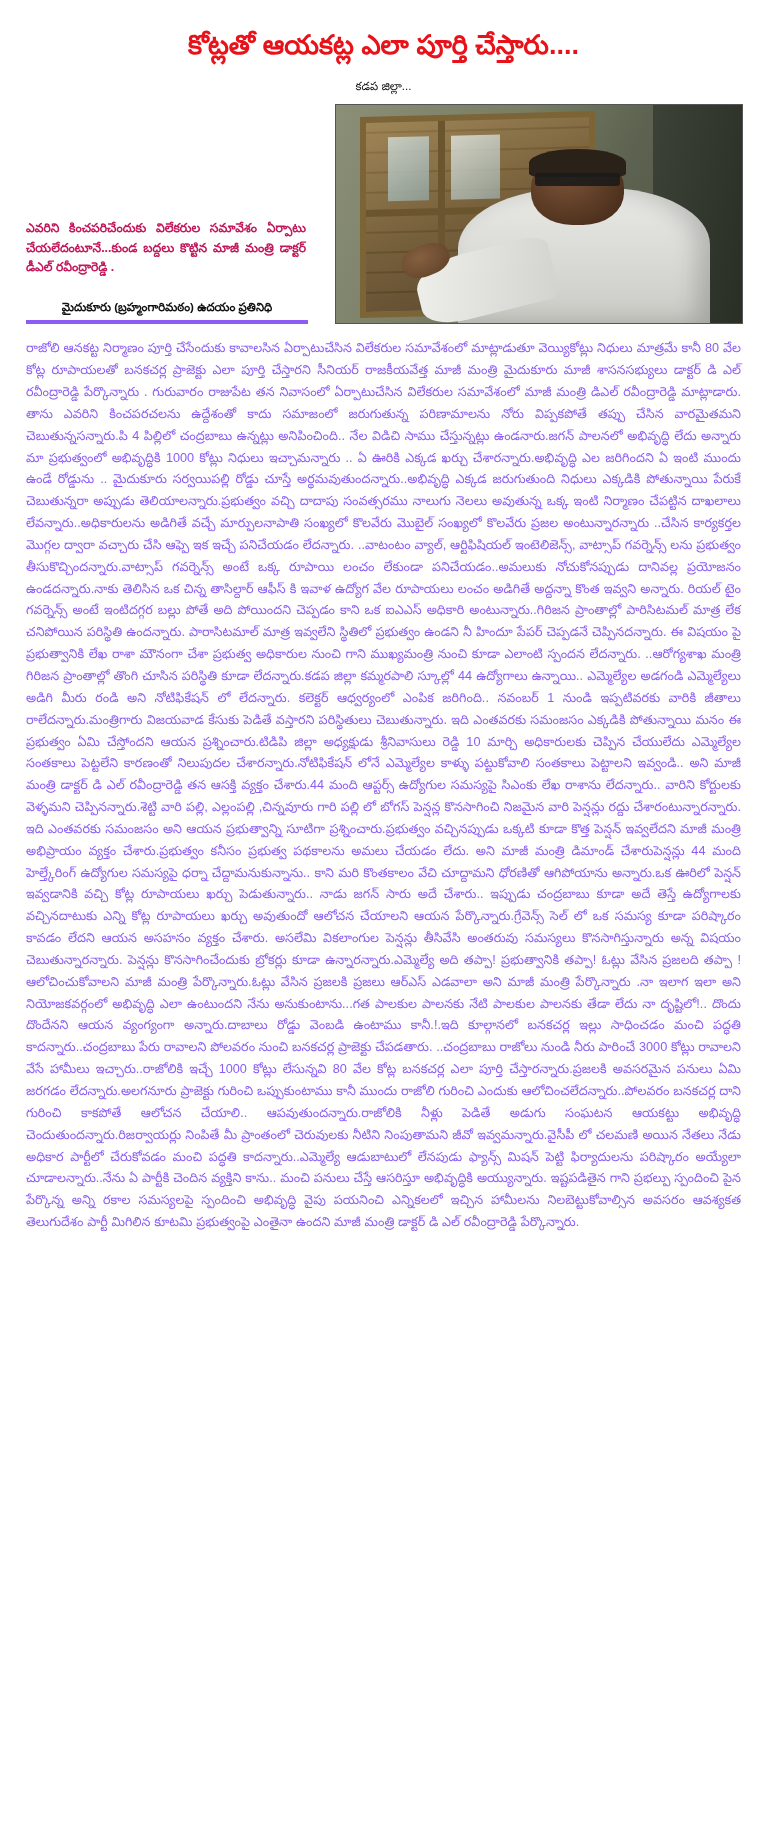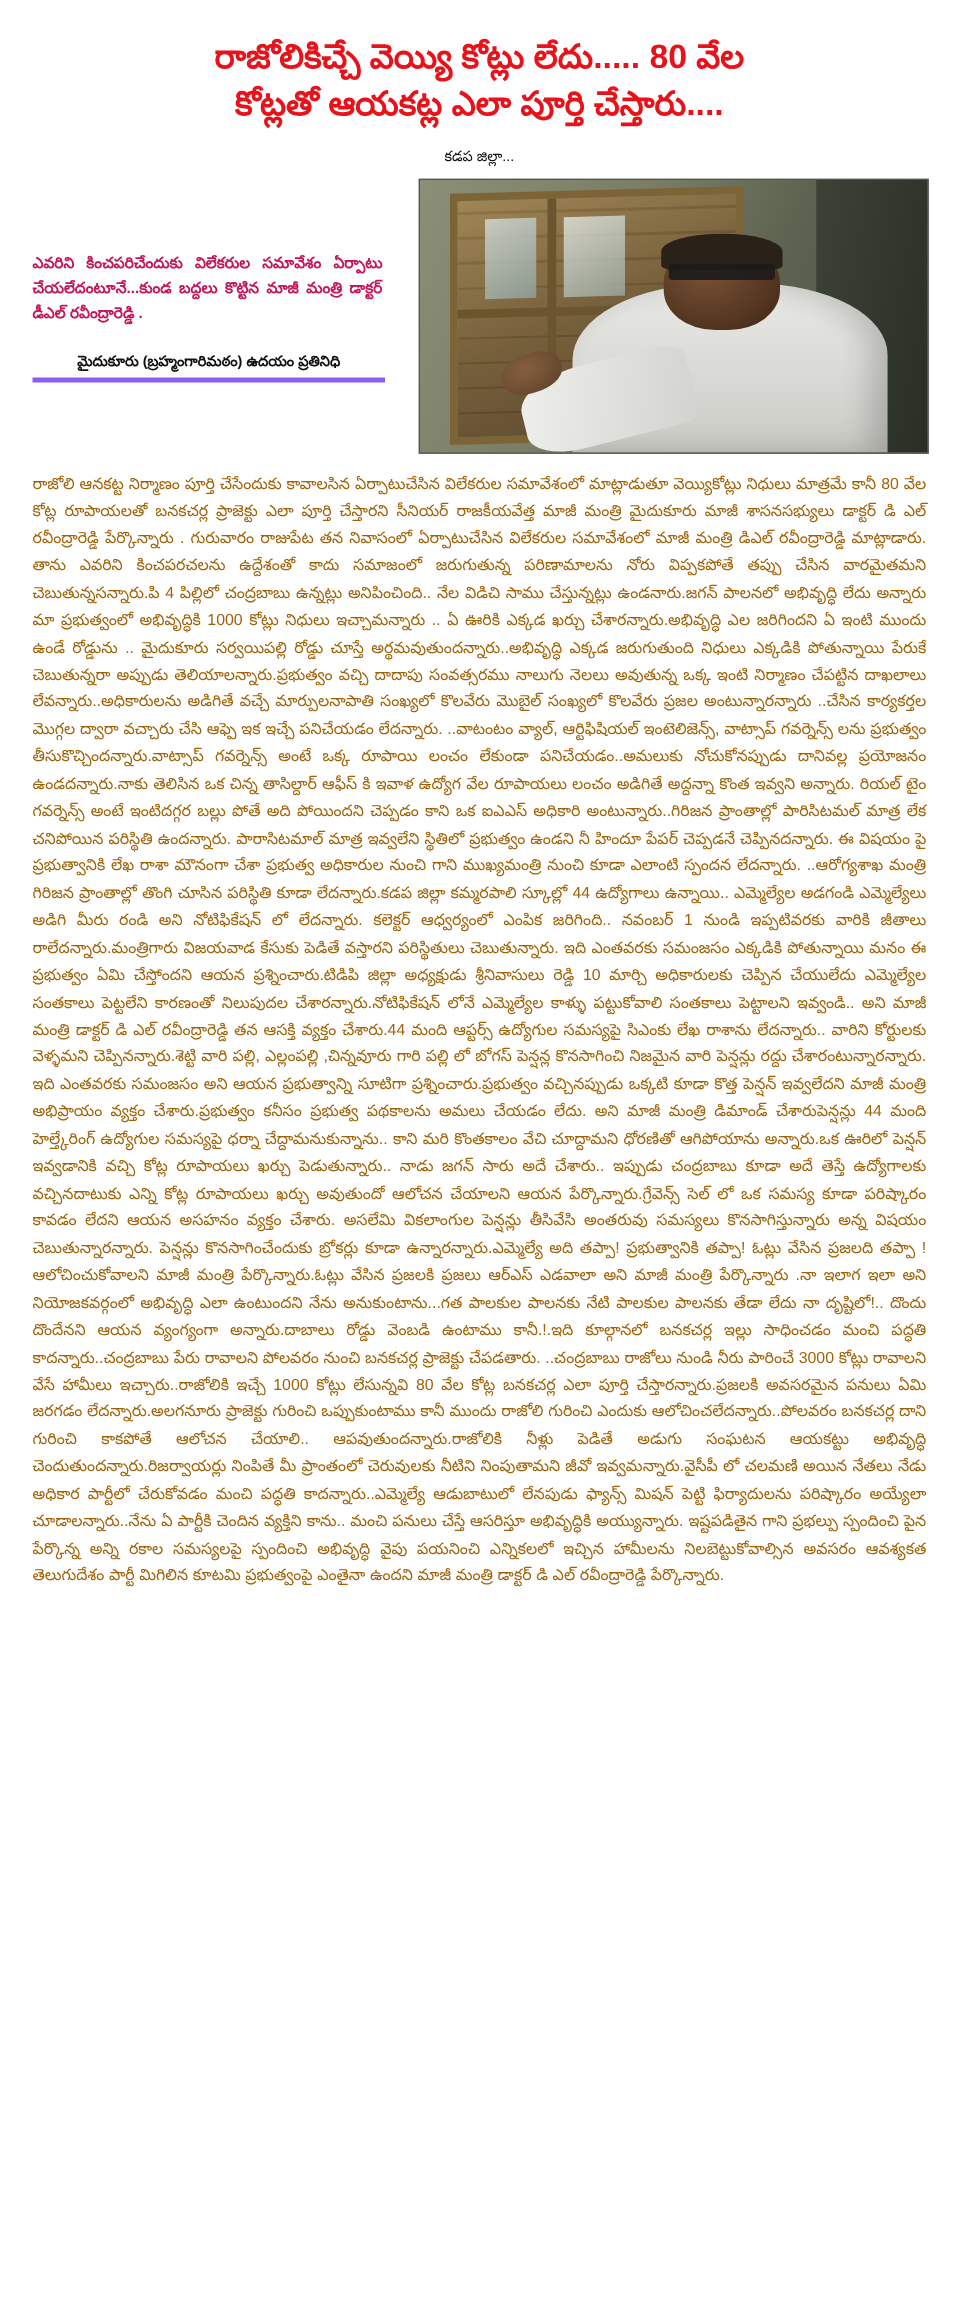--- a/index.html
+++ b/index.html
@@ -41,21 +41,21 @@
     font-size: 11.5px;
     color: #111;
     margin-top: 14px;
     margin-bottom: 6px;
     font-weight: normal;
   }
 
   
   .top-block {
     display: flex;
-    align-items: center;
+    align-items: flex-end;
     gap: 27px;
     margin-top: 4px;
   }
   .caption-col {
     width: 282px;
     flex: 0 0 282px;
     padding-top: 4px;
   }
   .photo-caption {
     color: #c2185b;
@@ -183,37 +183,36 @@
     background: radial-gradient(ellipse at 40% 35%, #85603f, #5d3f28);
     border-radius: 45%;
     transform: rotate(-20deg);
   }
 
   
   .body-copy {
     margin-top: 14px;
     font-size: 12.7px;
     line-height: 1.72;
-    color: #a16207;
+    color: #8b5cf6;
     text-align: justify;
     text-justify: inter-word;
     word-spacing: 0.2px;
   }
   .body-copy p {
     margin: 0 0 0 0;
     text-indent: 0;
   }
 </style>
 </head>
 <body>
 
 <div class="page">
 
   <div class="headline">
-    <span class="headline-line">రాజోలికిచ్చే వెయ్యి కోట్లు లేదు..... 80 వేల</span>
     <span class="headline-line">కోట్లతో ఆయకట్ల ఎలా పూర్తి చేస్తారు....</span>
   </div>
 
   <div class="dateline">కడప జిల్లా...</div>
 
   <div class="top-block">
     <div class="caption-col">
       <div class="photo-caption">ఎవరిని కించపరిచేందుకు విలేకరుల సమావేశం ఏర్పాటు చేయలేదంటూనే...కుండ బద్దలు కొట్టిన మాజీ మంత్రి డాక్టర్ డీఎల్ రవీంద్రారెడ్డి .</div>
       <div class="byline">మైదుకూరు (బ్రహ్మంగారిమఠం) ఉదయం ప్రతినిధి</div>
     </div>

